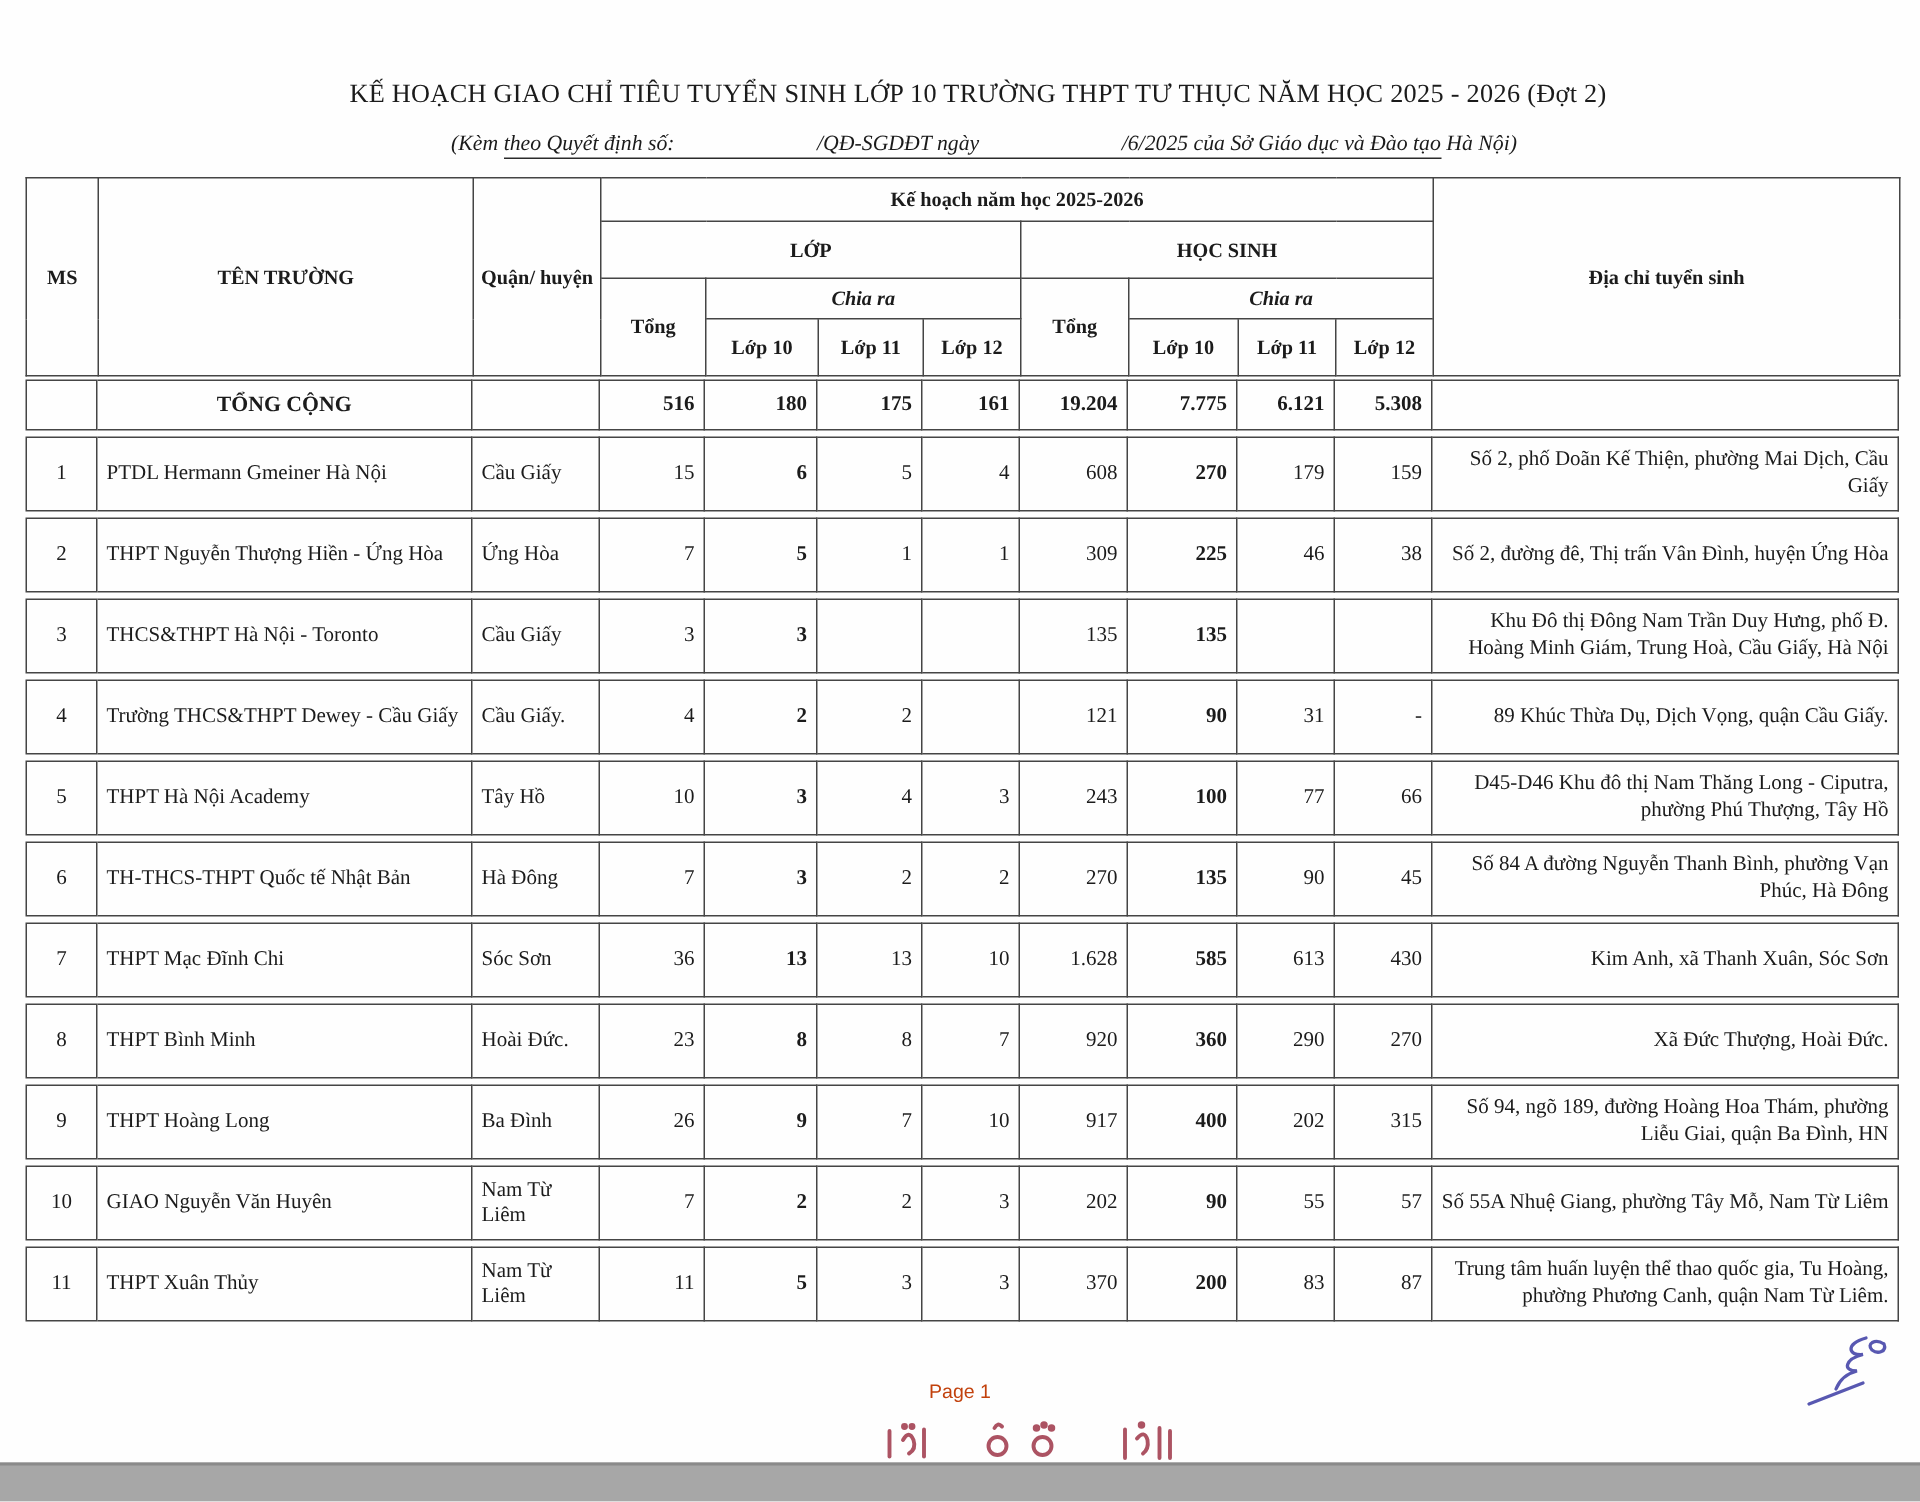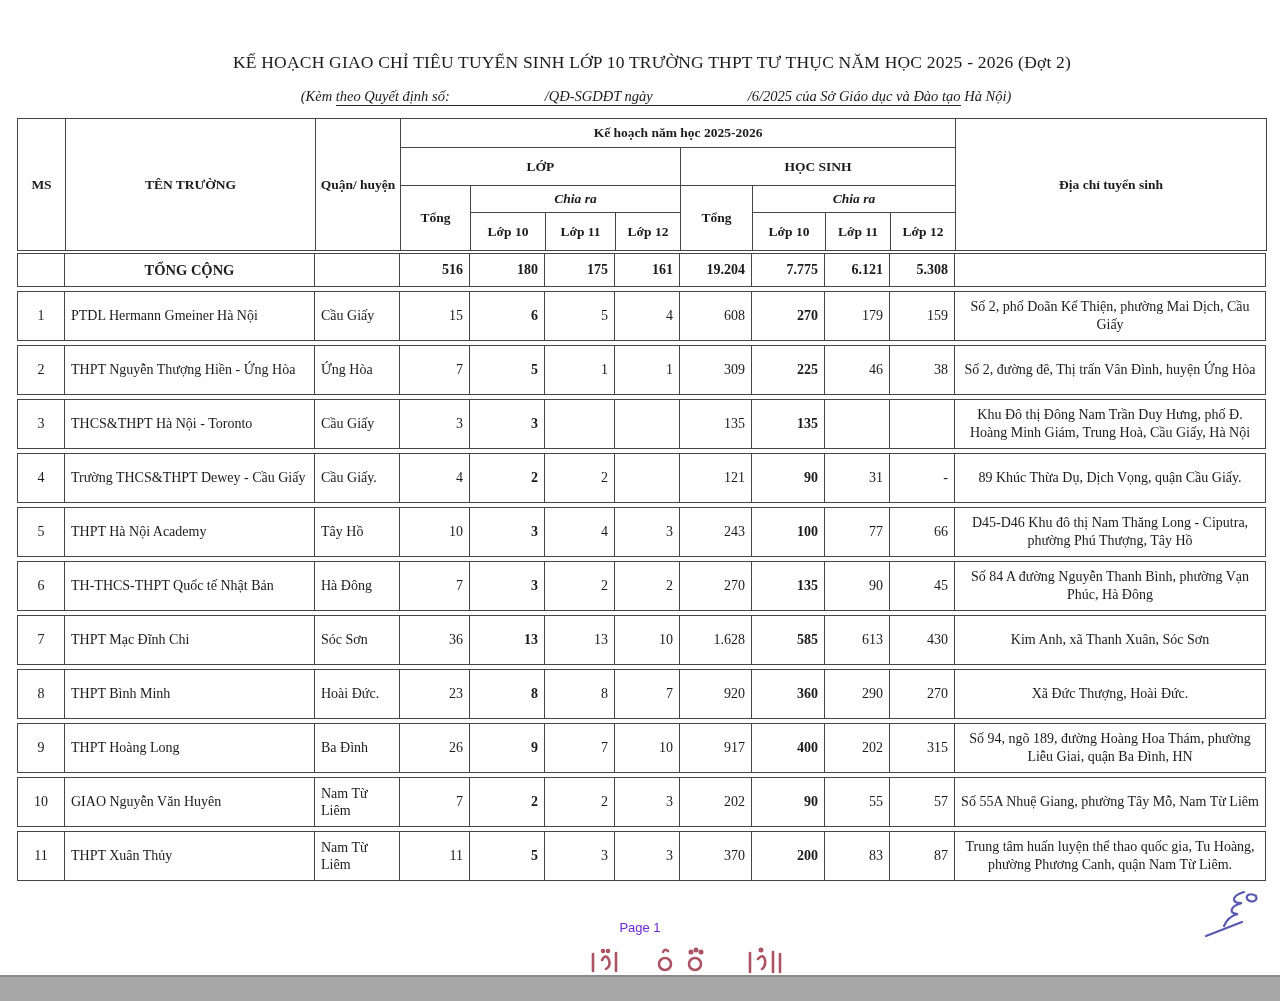--- a/index.html
+++ b/index.html
@@ -23,23 +23,23 @@
                padding:2px 6px;font-size:14px;overflow:hidden;}
   .tbl-body td:first-child{border-left:1.7px solid #454545;}
   .row-total td{height:28px;font-weight:bold;}
   .row-total .c-name{text-align:center;font-size:14.5px;margin-top:40px;}
   .data-row td{height:44px;}
   .c-ms{text-align:center;font-size:13.5px;}
   .c-name{text-align:left;padding-left:6px;}
   .c-dist{font-size:13.5px;line-height:1.25;}
   .c-num{text-align:right;padding-right:10px;font-size:14.5px;}
   .data-row td:nth-child(5), .data-row td:nth-child(9){font-weight:bold;}
-  .c-addr{text-align:center;font-size:12.5px;line-height:1.3;padding-left:7px;padding-right:4px;margin-top:24px;}
+  .c-addr{text-align:right;font-size:12.5px;line-height:1.3;padding-left:7px;padding-right:4px;margin-top:24px;}
   .page-label{position:absolute;top:920px;left:0;width:1280px;text-align:center;
-              font-family:"Liberation Sans", sans-serif;font-size:13px;color:#6d28d9;}
+              font-family:"Liberation Sans", sans-serif;font-size:13px;color:#c2410c;}
   .red-marks{position:absolute;left:585px;top:940px;}
   .blue-mark{position:absolute;left:1198px;top:888px;}
   .scan-strip{position:absolute;left:0;top:975px;width:1280px;height:26px;
               background:#a7a7a7;border-top:2px solid #8a8a8a;}
 </style>
 </head>
 <body>
 
 <div class="page">
 

